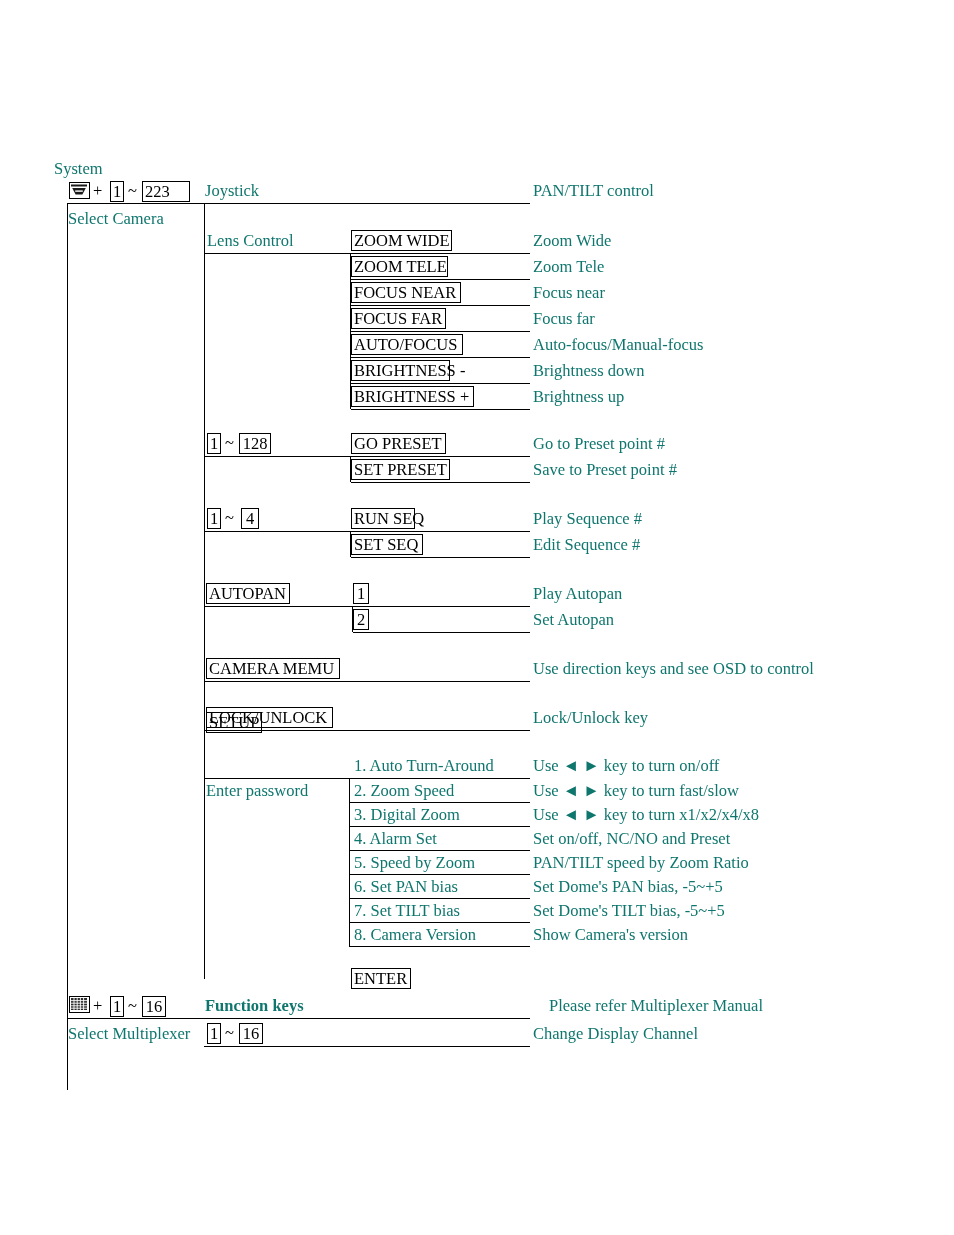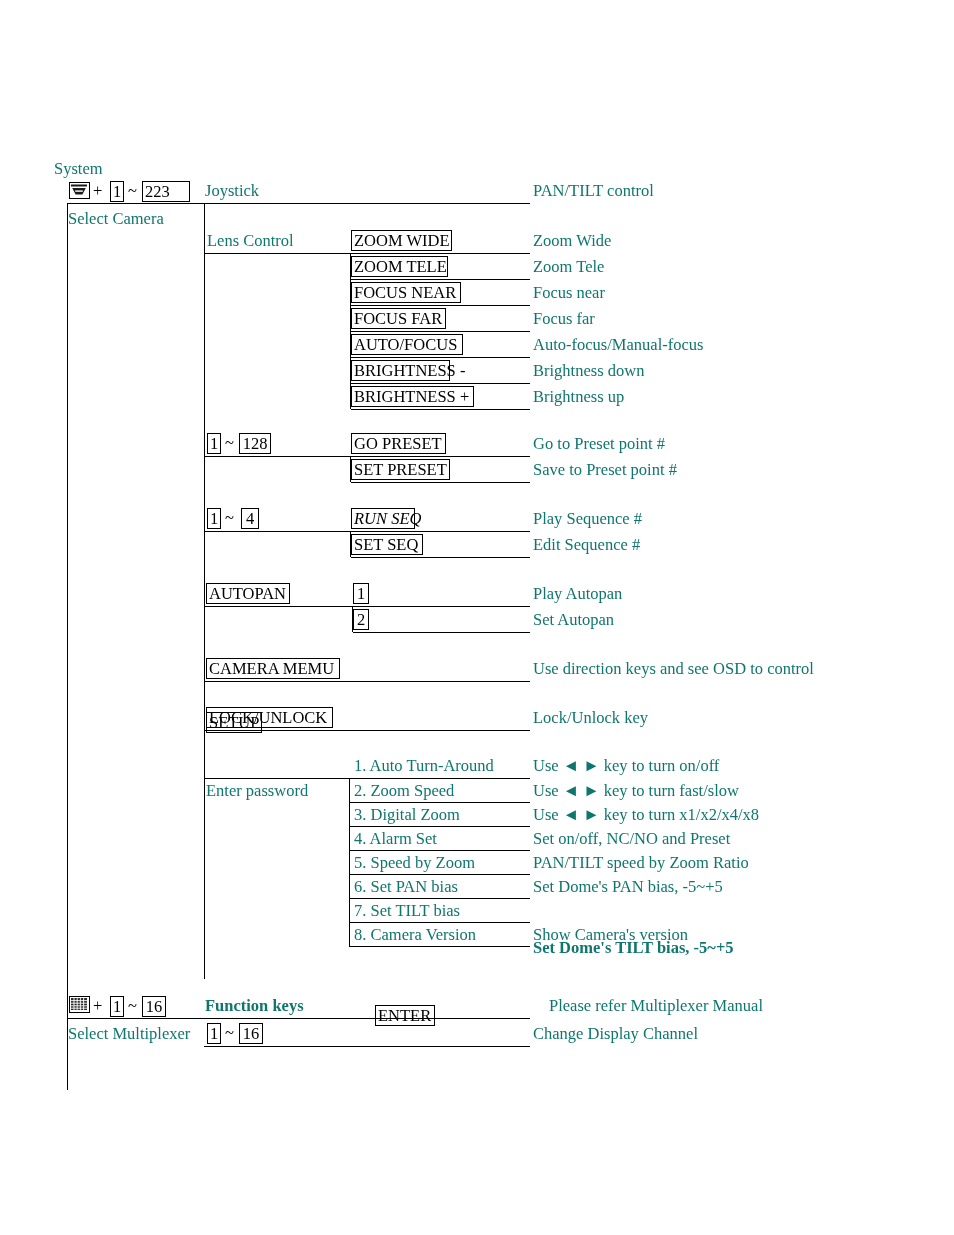--- a/index.html
+++ b/index.html
@@ -150,21 +150,21 @@
   <div class="abs boxed" style="left:351px; top:459px; width:99px;">SET PRESET</div>
   <div class="abs txt" style="left:533px; top:460px;">Save to Preset point #</div>
   <div class="abs hr" style="left:351px; top:482px; width:179px;"></div>
 
   <div class="abs vr" style="left:350px; top:456px; height:26px;"></div>
 
   <div class="abs boxed" style="left:207px; top:508px; width:14px; text-align:center;">1</div>
   <div class="abs tilde" style="left:225px; top:508px;">~</div>
   <div class="abs boxed" style="left:241px; top:508px; width:18px; text-align:center;">4</div>
 
-  <div class="abs boxed" style="left:351px; top:508px; width:64px;font-style:italic;">RUN SEQ</div>
+  <div class="abs boxed" style="left:351px; top:508px; width:64px;">RUN SEQ</div>
   <div class="abs txt" style="left:533px; top:509px;">Play Sequence #</div>
   <div class="abs hr" style="left:204px; top:531px; width:326px;"></div>
 
   <div class="abs boxed" style="left:351px; top:534px; width:72px;">SET SEQ</div>
   <div class="abs txt" style="left:533px; top:535px;">Edit Sequence #</div>
   <div class="abs hr" style="left:351px; top:557px; width:179px;"></div>
 
   <div class="abs vr" style="left:350px; top:531px; height:26px;"></div>
 
   <div class="abs boxed" style="left:206px; top:583px; width:84px;">AUTOPAN</div>
@@ -207,21 +207,21 @@
 
   <div class="abs txt" style="left:354px; top:853px;">5. Speed by Zoom</div>
   <div class="abs txt" style="left:533px; top:853px;">PAN/TILT speed by Zoom Ratio</div>
   <div class="abs hr" style="left:349px; top:874px; width:181px;"></div>
 
   <div class="abs txt" style="left:354px; top:877px;">6. Set PAN bias</div>
   <div class="abs txt" style="left:533px; top:877px;font-family:Liberation Serif, serif;">Set Dome's PAN bias, -5~+5</div>
   <div class="abs hr" style="left:349px; top:898px; width:181px;"></div>
 
   <div class="abs txt" style="left:354px; top:901px;">7. Set TILT bias</div>
-  <div class="abs txt" style="left:533px; top:938px;font-weight:bold;">Set Dome's TILT bias, -5~+5</div>
+  <div class="abs txt" style="left:533px; top:901px;">Set Dome's TILT bias, -5~+5</div>
   <div class="abs hr" style="left:349px; top:922px; width:181px;"></div>
 
   <div class="abs txt" style="left:354px; top:925px;">8. Camera Version</div>
   <div class="abs txt" style="left:533px; top:925px;">Show Camera's version</div>
   <div class="abs hr" style="left:349px; top:946px; width:181px;"></div>
 
   <div class="abs vr" style="left:349px; top:778px; height:168px;"></div>
 
   <div class="abs grid-icon" style="left:69px; top:996px;">
     <svg width="18" height="14" viewBox="0 0 18 14">
@@ -247,17 +247,17 @@
   <div class="abs txt" style="left:205px; top:996px;font-weight:bold;">Function keys</div>
   <div class="abs txt" style="left:533px; top:996px;margin-left:16px;">Please refer Multiplexer Manual</div>
   <div class="abs hr" style="left:67px; top:1018px; width:463px;"></div>
 
   <div class="abs txt" style="left:68px; top:1024px;">Select Multiplexer</div>
 
   <div class="abs boxed" style="left:207px; top:1023px; width:14px; text-align:center;">1</div>
   <div class="abs tilde" style="left:225px; top:1023px;">~</div>
   <div class="abs boxed" style="left:239px; top:1023px; width:24px; text-align:center;">16</div>
 
-  <div class="abs boxed" style="left:351px; top:1005px; width:60px;margin-left:24px;">ENTER</div>
+  <div class="abs boxed" style="left:351px; top:968px; width:60px;">ENTER</div>
   <div class="abs txt" style="left:533px; top:1024px;">Change Display Channel</div>
   <div class="abs hr" style="left:204px; top:1046px; width:326px;"></div>
 
 </div>
 
 </body></html>

